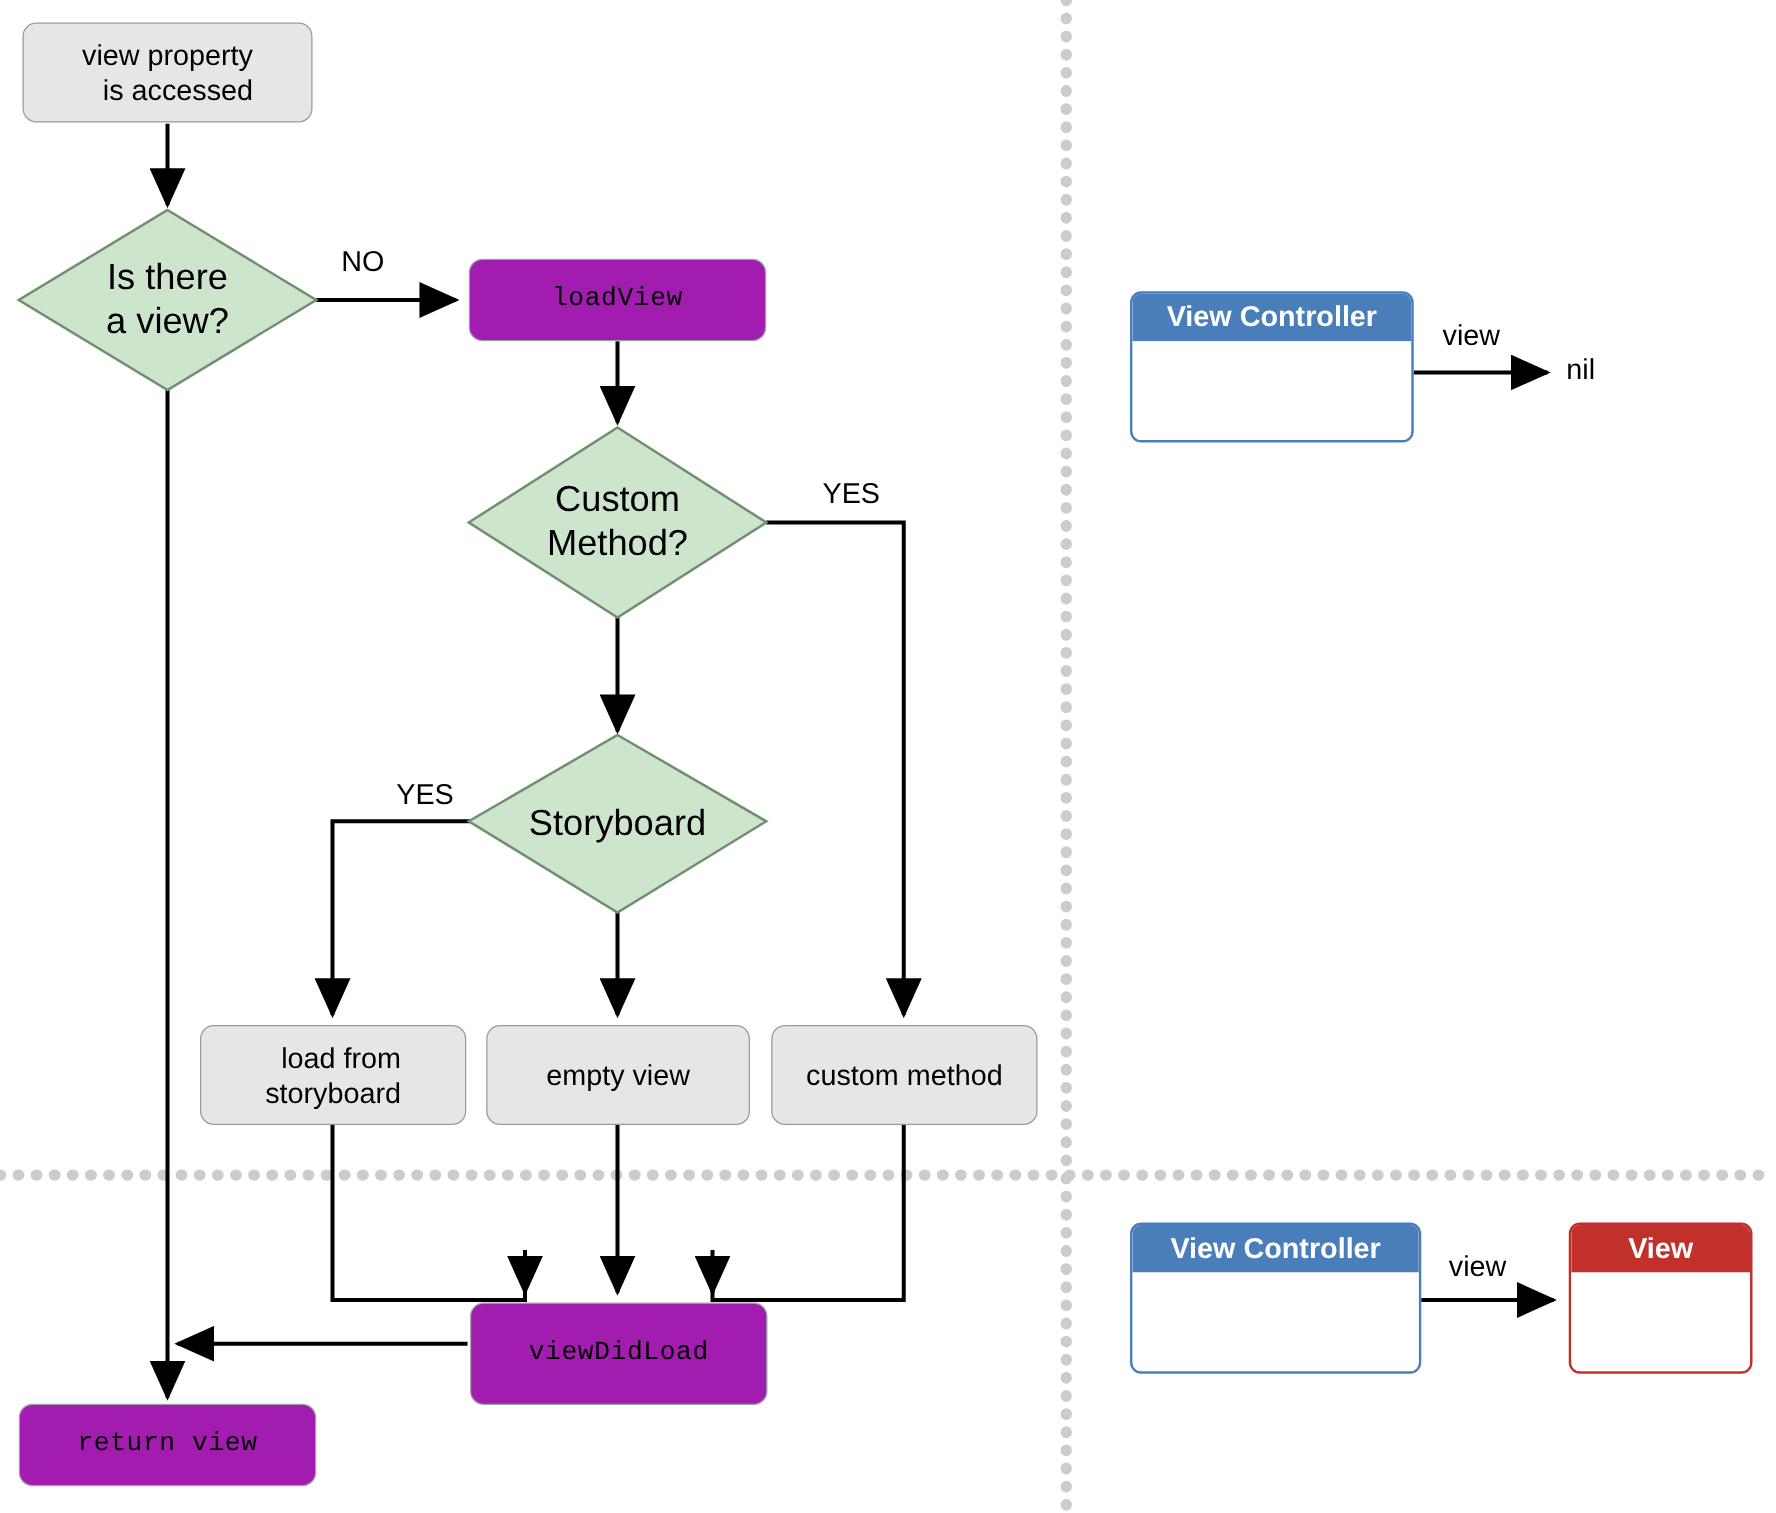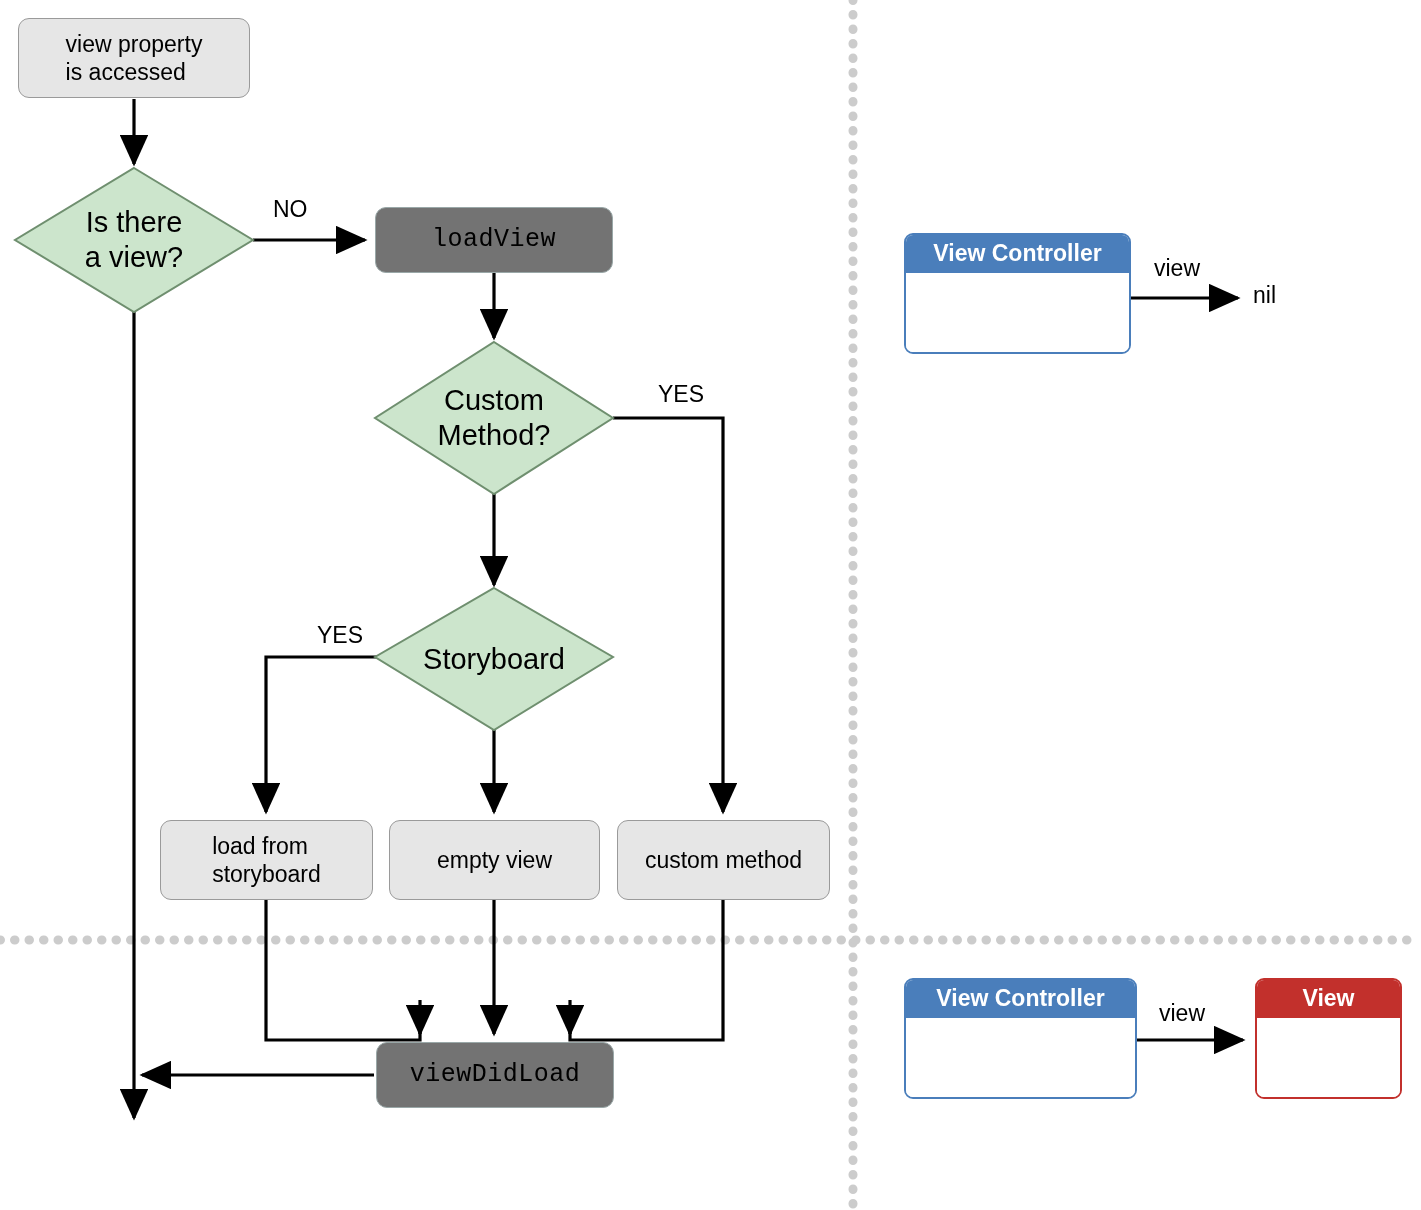--- a/index.html
+++ b/index.html
@@ -26,35 +26,35 @@
     width: 1421px;
     height: 1210px;
   }
   
   .node {
     position: absolute;
     box-sizing: border-box;
     display: flex;
     align-items: center;
     justify-content: center;
-    text-align: left;
+    text-align: right;
     border-radius: 11px;
     line-height: 1.22;
   }
   .node-gray {
     background: #e6e6e6;
     border: 1.6px solid #9a9a9a;
     font-size: 23px;
     color: #000;
   }
   .node-code {
-    background: #737373;
+    background: #a21caf;
     border: 1.6px solid #9aa8a8;
     font-family: "Liberation Mono", "DejaVu Sans Mono", monospace;
-    font-size: 25px;
+    font-size: 21px;
     letter-spacing: 0.5px;
     color: #000;
   }
   .node-label {
     white-space: pre-line;
     display: block;
   }
   
   .diamond {
     position: absolute;
@@ -203,24 +203,27 @@
   </div>
 
   <div class="node node-gray" style="left:617px; top:820px; width:213px; height:80px;">
     <span class="node-label">custom method</span>
   </div>
 
   <div class="node node-gray" style="left:389px; top:820px; width:211px; height:80px;">
     <span class="node-label">empty view</span>
   </div>
 
-  <div class="node node-code" style="left:376px; top:1042px; width:238px; height:66px;">
+  <div class="node node-code" style="left:376px; top:1042px; width:238px; height:82px;">
     <span class="node-label">viewDidLoad</span>
   </div>
 
+  <div class="node node-code" style="left:15px; top:1123px; width:238px; height:66px;">
+    <span class="node-label">return view</span>
+  </div>
 
   <span class="edge-label" style="left:261px; top:196px;">NO</span>
 
   <span class="edge-label" style="left:646px; top:381px;">YES</span>
 
   <span class="edge-label" style="left:305px; top:622px;">YES</span>
 
   <div class="obj obj-blue" style="left:904px; top:233px; width:227px; height:121px;">
     <div class="obj-head">View Controller</div>
     <div class="obj-body"></div>

